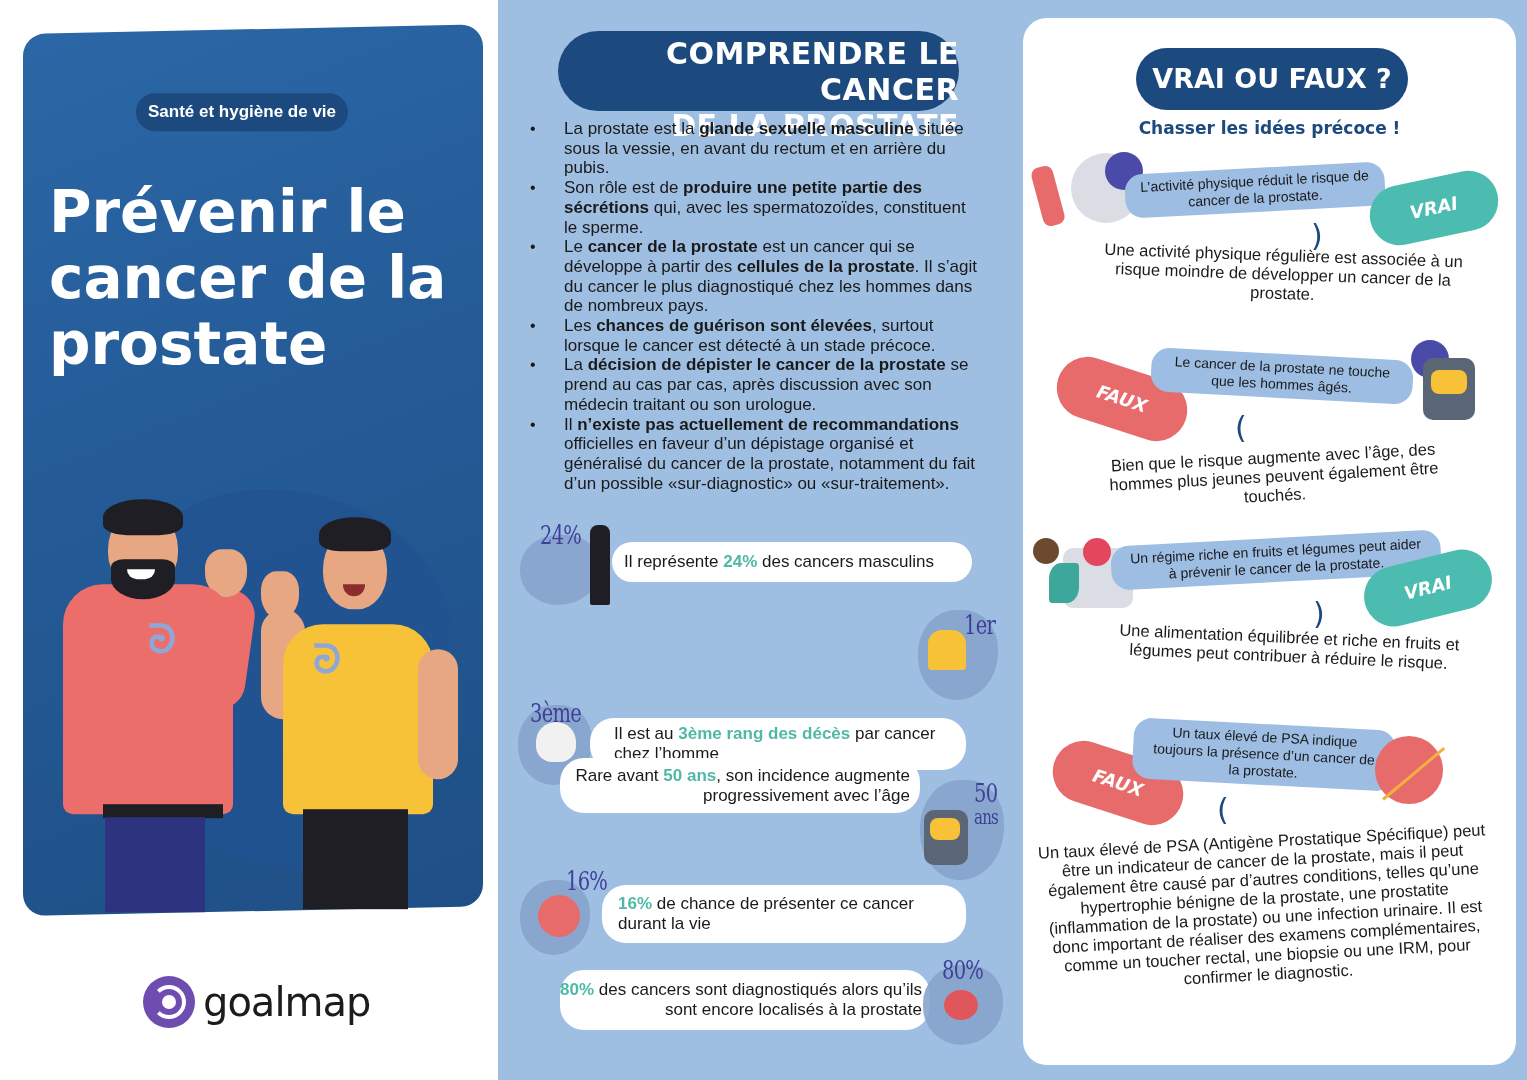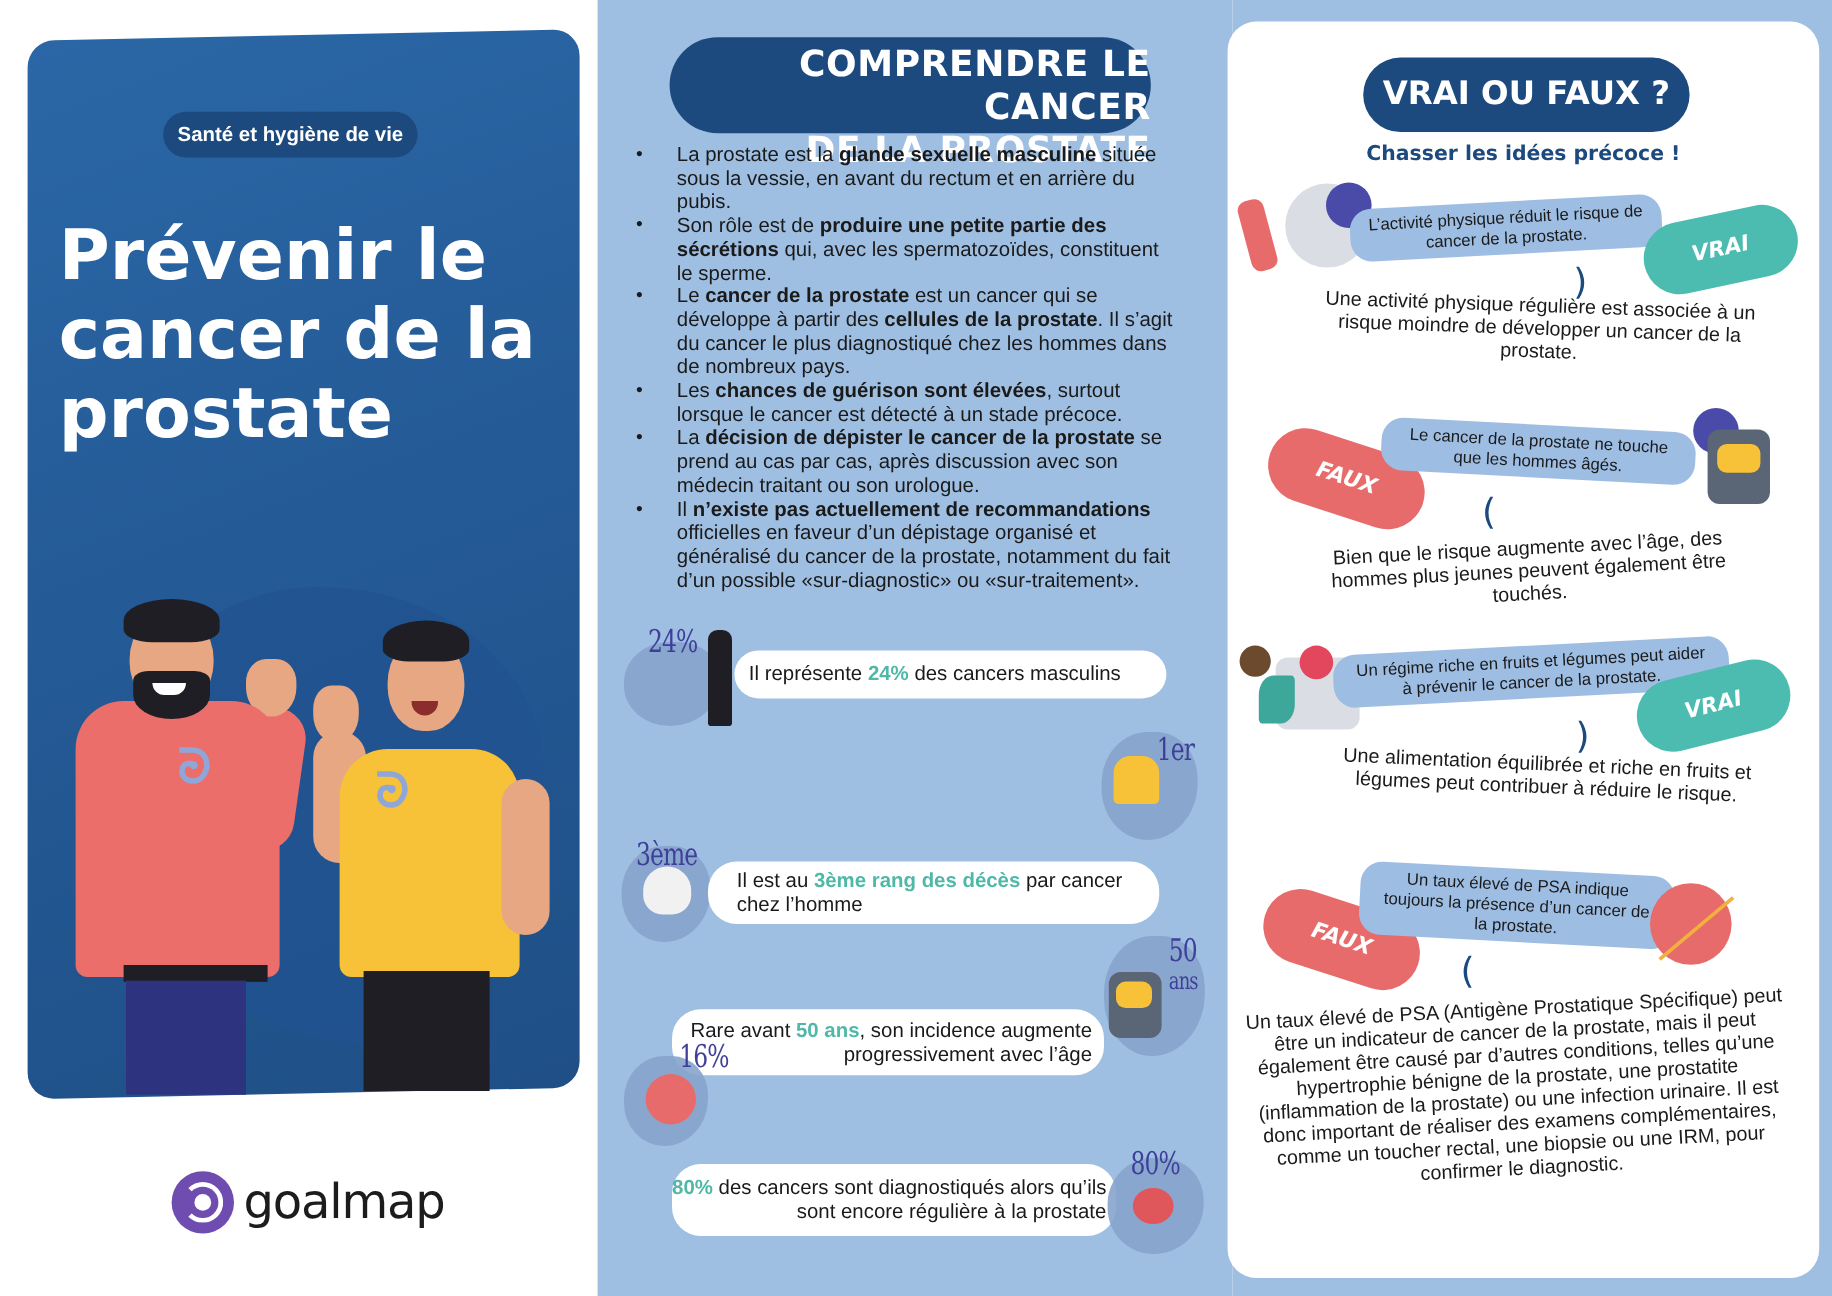--- a/index.html
+++ b/index.html
@@ -165,35 +165,38 @@
   <div style="position:absolute;left:430px;top:630px;width:38px;height:40px;background:#f7c237;border-radius:14px 14px 4px 4px;"></div>
   <div class="big-num" style="left:466px;top:610px;">1er</div>
 
   <div class="icon-blob" style="left:20px;top:705px;width:74px;height:80px;"></div>
   <div style="position:absolute;left:38px;top:722px;width:40px;height:40px;background:#f1f1f1;border-radius:50% 50% 40% 40%;"></div>
   <div class="big-num" style="left:32px;top:698px;">3ème</div>
   <div class="stat" style="left:92px;top:718px;width:376px;height:52px;padding-left:24px;">
     <span><span>Il est au </span><span class="hl">3ème rang des décès</span><span> par cancer chez l’homme</span></span>
   </div>
 
-  <div class="stat" style="left:62px;top:841px;width:360px;height:55px;justify-content:flex-end;padding-right:10px;text-align:right;">
+  <div class="stat" style="left:62px;top:758px;width:360px;height:55px;justify-content:flex-end;padding-right:10px;text-align:right;">
     <span><span>Rare avant </span><span class="hl">50 ans</span><span>, son incidence augmente progressivement avec l’âge</span></span>
   </div>
   <div class="icon-blob" style="left:422px;top:780px;width:84px;height:100px;"></div>
   <div style="position:absolute;left:426px;top:810px;width:44px;height:55px;background:#5a6675;border-radius:10px;"></div>
   <div style="position:absolute;left:432px;top:818px;width:30px;height:22px;background:#f7c237;border-radius:8px;"></div>
   <div class="big-num" style="left:476px;top:778px;">50</div>
   <div class="big-num" style="left:476px;top:805px;font-size:20px;">ans</div>
 
   <div class="icon-blob" style="left:22px;top:880px;width:70px;height:75px;"></div>
   <div class="virus" style="left:40px;top:895px;width:42px;height:42px;background:#e86b6c;"></div>
   <div class="big-num" style="left:68px;top:866px;">16%</div>
+  <div class="stat" style="left:104px;top:885px;width:364px;height:58px;padding-left:16px;">
+    <span><span class="hl">16%</span><span> de chance de présenter ce cancer durant la vie</span></span>
+  </div>
 
   <div class="stat" style="left:62px;top:970px;width:370px;height:60px;justify-content:flex-end;padding-right:8px;text-align:right;">
-    <span><span class="hl">80%</span><span> des cancers sont diagnostiqués alors qu’ils sont encore régulière à la prostate</span></span>
+    <span><span class="hl">80%</span><span> des cancers sont diagnostiqués alors qu’ils sont encore localisés à la prostate</span></span>
   </div>
   <div class="icon-blob" style="left:425px;top:965px;width:80px;height:80px;"></div>
   <div style="position:absolute;left:446px;top:990px;width:34px;height:30px;background:#e0575b;border-radius:50% 50% 50% 50%;"></div>
   <div class="big-num" style="left:444px;top:955px;">80%</div>
 </div>
 
 <div class="right-bg"></div>
 <div class="right-card">
   <div class="rc-title">VRAI OU FAUX ?</div>
   <div class="rc-sub">Chasser les idées précoce !</div>

